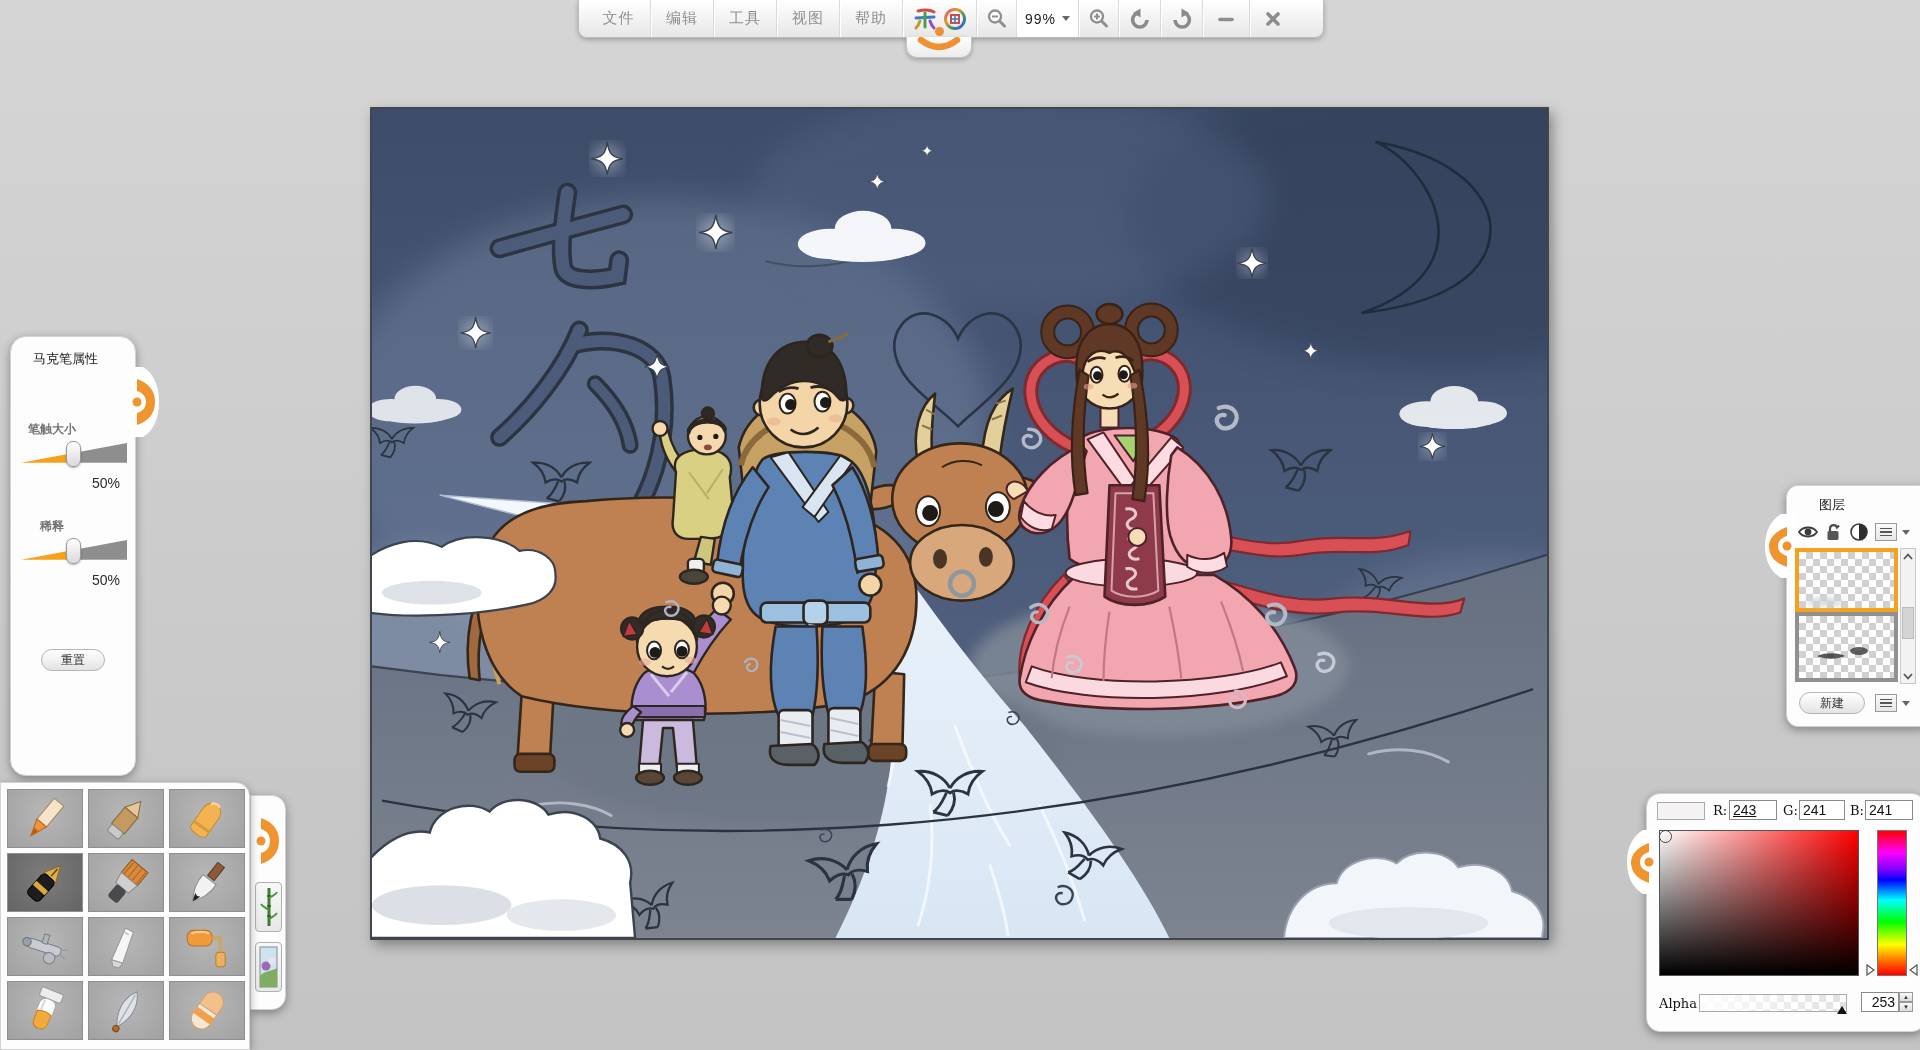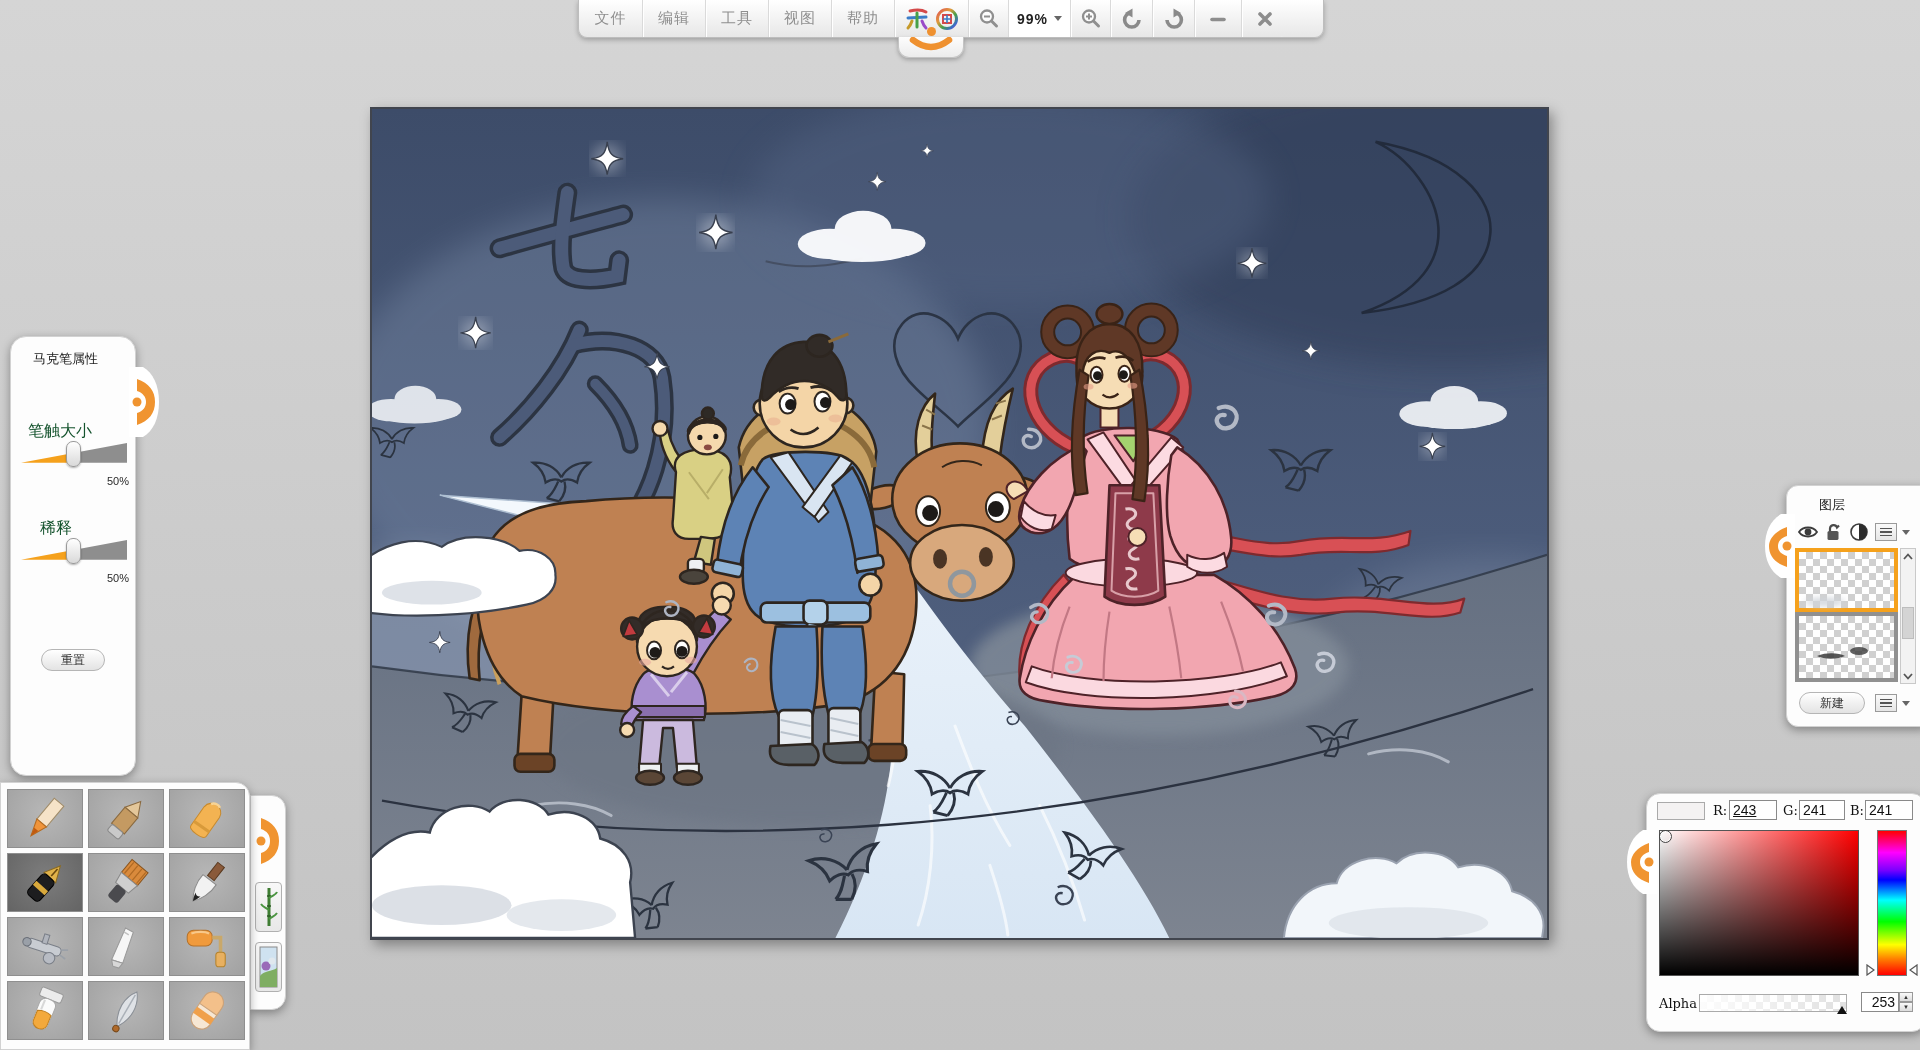--- a/index.html
+++ b/index.html
@@ -6,50 +6,50 @@
   html,body { width:1920px; height:1050px; overflow:hidden; }
   body { font-family:"Liberation Sans", sans-serif; background:linear-gradient(#d5d5d5,#c3c3c3); position:relative; }
   .abs { position:absolute; }
 
   
   .toolbar { left:578px; top:0; width:746px; height:38px; background:linear-gradient(#ffffff,#e7e7e7);
     border:1px solid #bdbdbd; border-top:none; border-radius:0 0 9px 9px; display:flex; align-items:stretch;
     box-shadow:0 2px 5px rgba(0,0,0,.25); z-index:40; }
   .tb-item { display:flex; align-items:center; justify-content:center; border-left:1px solid #dadada;
     box-shadow:inset 1px 0 0 #fff; color:#8f8f8f; font-size:15px; letter-spacing:1px; cursor:pointer; }
-  .tb-item:first-child { border-left:none; box-shadow:none; border-radius:0 0 0 9px; }
+  .tb-item:first-child { border-left:none; box-shadow:none; border-radius:0 0 0 9px;margin-left:8px; }
   .tb-menu { width:63px; }
   .tb-logo { width:74px; position:relative; }
   .logo-tab { position:absolute; left:3px; top:37px; width:66px; height:21px; background:linear-gradient(#fdfdfd,#ececec);
     border:1px solid #c4c4c4; border-top:none; border-radius:0 0 11px 11px; box-shadow:0 2px 4px rgba(0,0,0,.25); }
   .logo-nose { position:absolute; left:32px; top:27px; width:9px; height:9px; border-radius:50%; background:#ef9130; }
-  .tb-zoombox { width:62px; background:#fff; font-size:14px; font-weight:bold; color:#222; gap:6px; }
+  .tb-zoombox { width:62px; background:#fff; font-size:14px; font-weight:normal; color:#222; gap:6px; }
   .caret { width:0;height:0;border-left:4px solid transparent;border-right:4px solid transparent;border-top:5px solid #666; }
   .tb-icon { width:40px; }
   .tb-icon.w47 { width:47px; }
   .tb-icon:last-child { border-radius:0 0 9px 0; }
 
   
   .canvas-wrap { left:370px; top:107px; width:1179px; height:833px; border:2px solid #41454e;
     box-shadow:4px 5px 12px rgba(0,0,0,.35); background:#46566f; }
   .canvas-wrap svg { display:block; width:100%; height:100%; }
 
   
   .panel { background:#fdfdfd; border:1px solid #d2d2d2; box-shadow:0 3px 10px rgba(0,0,0,.35); z-index:30; }
   .ptitle { font-size:13px; color:#1b1b1b; }
   .orangetab { position:absolute; z-index:-1; }
 
   
   .marker-panel { left:10px; top:336px; width:126px; height:440px; border-radius:16px; }
-  .mp-label { position:absolute; left:17px; font-size:16px; color:#14532d; }
+  .mp-label { position:absolute; left:17px; font-size:12px; color:#737373;font-weight:bold; }
   .slider { position:absolute; left:10px; width:106px; height:26px; }
   .wedge { position:absolute; inset:0; clip-path:polygon(0 84%, 100% 8%, 100% 84%); }
   .slider-handle { position:absolute; top:0; width:15px; height:26px; border-radius:7px;
     background:linear-gradient(#ffffff,#d9d9d9); border:1px solid #9a9a9a; box-shadow:0 1px 2px rgba(0,0,0,.3); }
-  .pct { position:absolute; right:6px; font-size:11px; color:#2a2a2a; }
+  .pct { position:absolute; right:15px; font-size:14px; color:#2a2a2a; }
   .pill-btn { position:absolute; height:22px; border:1px solid #b5b5b5; border-radius:11px;
     background:linear-gradient(#ffffff,#e3e3e3); font-size:12px; color:#333; display:flex; align-items:center;
     justify-content:center; cursor:pointer; font-family:"Liberation Sans",sans-serif; }
 
   
   .brush-panel { left:0; top:782px; width:250px; height:268px; border-radius:0 14px 0 0; padding:6px; }
   .brush-grid { display:grid; grid-template-columns:repeat(3,76px); grid-auto-rows:59px; gap:5px; }
   .cell { background:radial-gradient(circle at 50% 40%, #b7b7b7, #a1a1a1); border:1px solid #8f8f8f;
     display:flex; align-items:center; justify-content:center; cursor:pointer; }
   .cell.sel { background:radial-gradient(circle at 50% 40%, #7d7d7d, #646464); }

